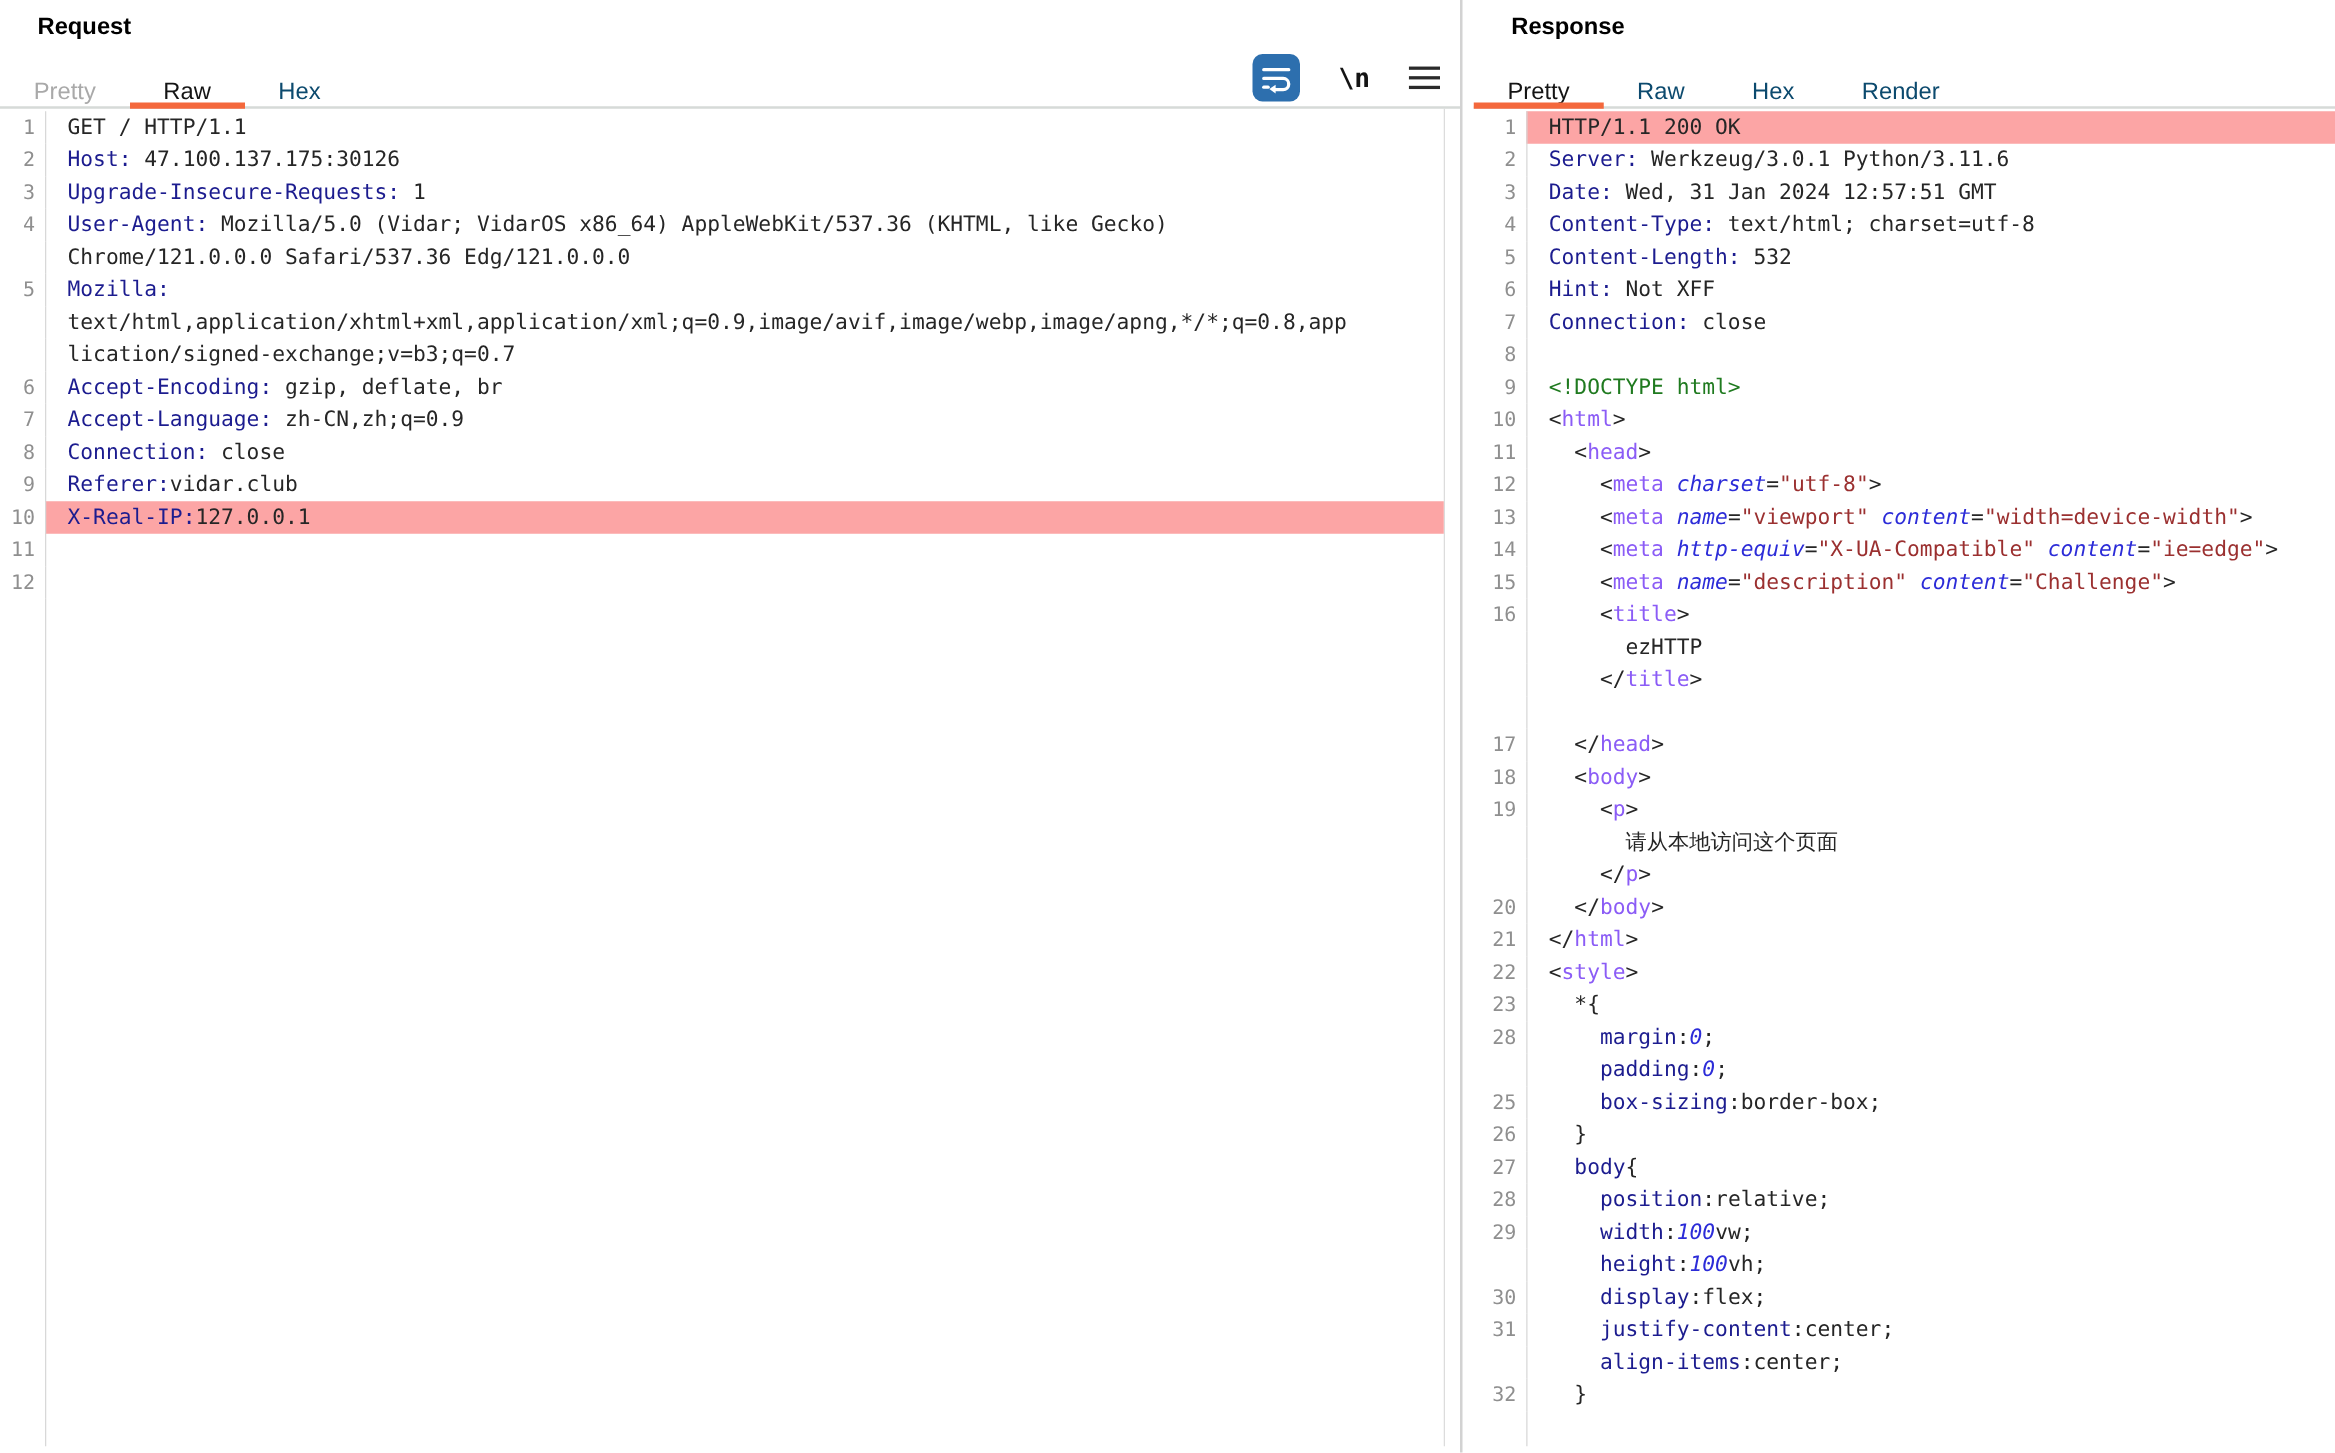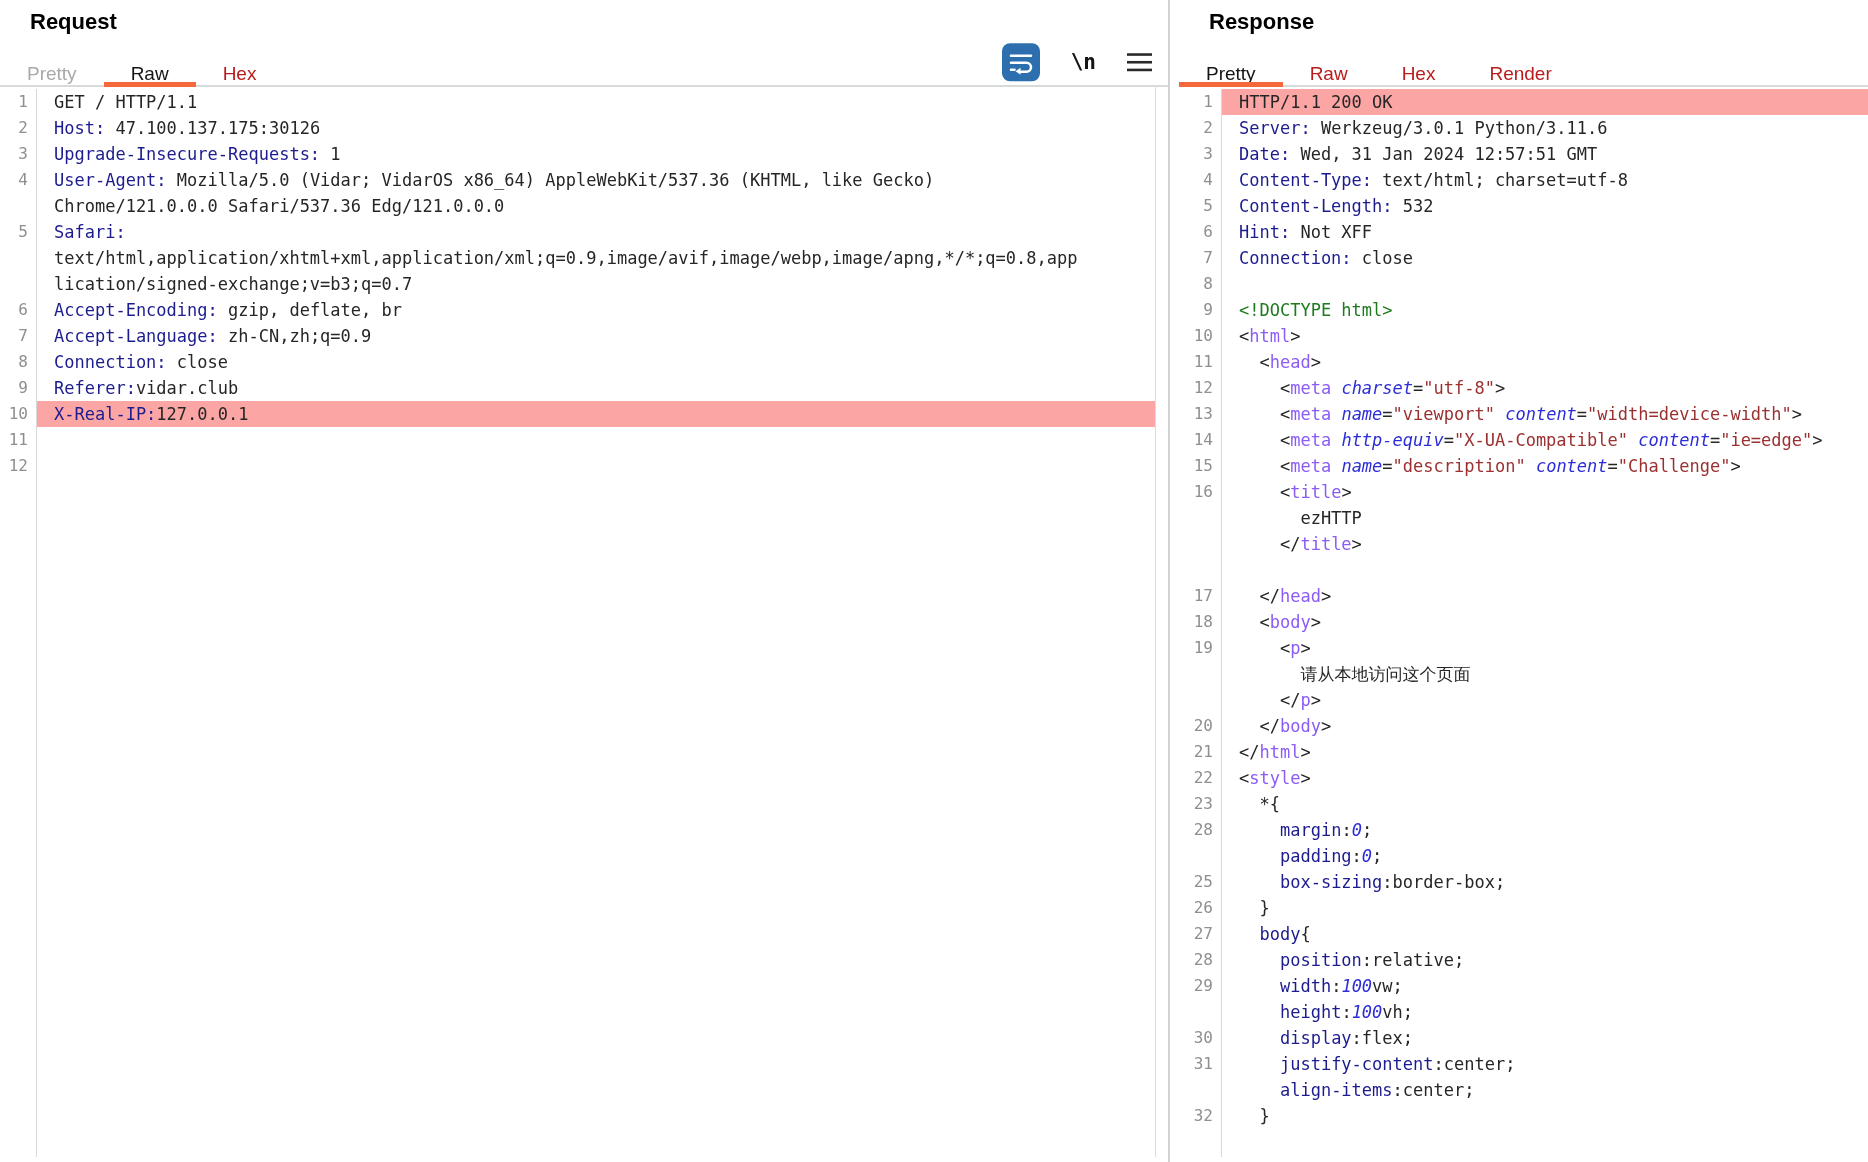--- a/index.html
+++ b/index.html
@@ -7,32 +7,32 @@
   body {
     width:1868px; height:1162px; overflow:hidden;
     font-family:"Liberation Sans", sans-serif; color:#222;
   }
   .split { display:flex; width:100%; height:100%; }
   .panel { position:relative; height:100%; }
   .panel.request { width:1168px; }
   .panel.response { flex:1; border-left:2px solid #d2d2d2; padding-left:9px; }
 
   .panel-title {
-    margin:3px 0 0 30px; font-size:22px; line-height:37px;
+    margin:3px 0 0 30px; font-size:19px; line-height:37px;
     font-weight:700; color:#000;
   }
 
   .tabbar {
     position:relative; display:flex; align-items:flex-end;
     height:47px; padding-left:0;
     border-bottom:2px solid #d6dad8;
   }
   .tab {
     position:relative; display:flex; align-items:center;
-    padding:0 27px; font-size:19px; color:#b91c1c; cursor:pointer;
+    padding:0 27px; font-size:19px; color:#0c4a6e; cursor:pointer;
   }
   .tab.active { color:#141414; }
   .tab.disabled { color:#a9a9a9; cursor:default; }
   .tab.active::after {
     content:""; position:absolute; left:0; right:0; bottom:-2px;
     height:5px; background:#f4683c;
   }
 
   .toolbar {
     position:absolute; right:16px; top:50%; transform:translateY(-52%);
@@ -141,21 +141,21 @@
         <div class="row">
           <span class="ln">4</span>
           <span class="code"><span class="c-h">User-Agent:</span><span class="c-p"> Mozilla/5.0 (Vidar; VidarOS x86_64) AppleWebKit/537.36 (KHTML, like Gecko)</span></span>
         </div>
         <div class="row">
           <span class="ln"></span>
           <span class="code"><span class="c-p">Chrome/121.0.0.0 Safari/537.36 Edg/121.0.0.0</span></span>
         </div>
         <div class="row">
           <span class="ln">5</span>
-          <span class="code"><span class="c-h">Safari:</span></span>
+          <span class="code"><span class="c-h">Mozilla:</span></span>
         </div>
         <div class="row">
           <span class="ln"></span>
           <span class="code"><span class="c-p">text/html,application/xhtml+xml,application/xml;q=0.9,image/avif,image/webp,image/apng,*/*;q=0.8,app</span></span>
         </div>
         <div class="row">
           <span class="ln"></span>
           <span class="code"><span class="c-p">lication/signed-exchange;v=b3;q=0.7</span></span>
         </div>
         <div class="row">

